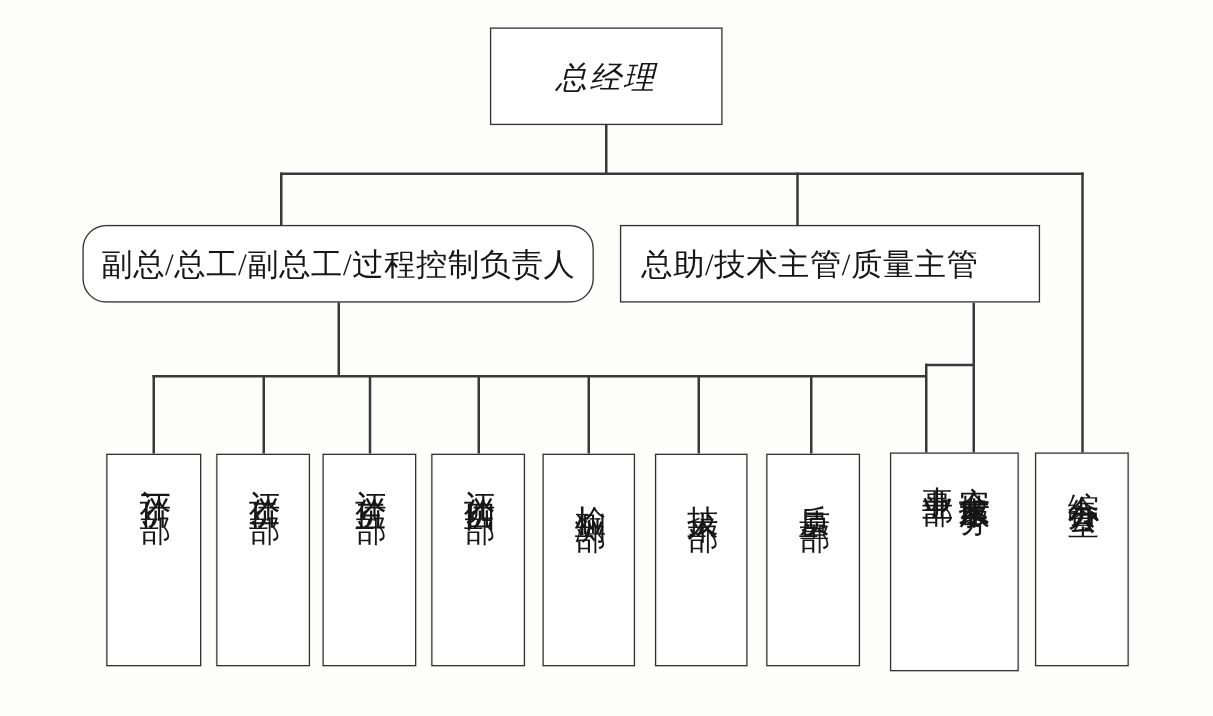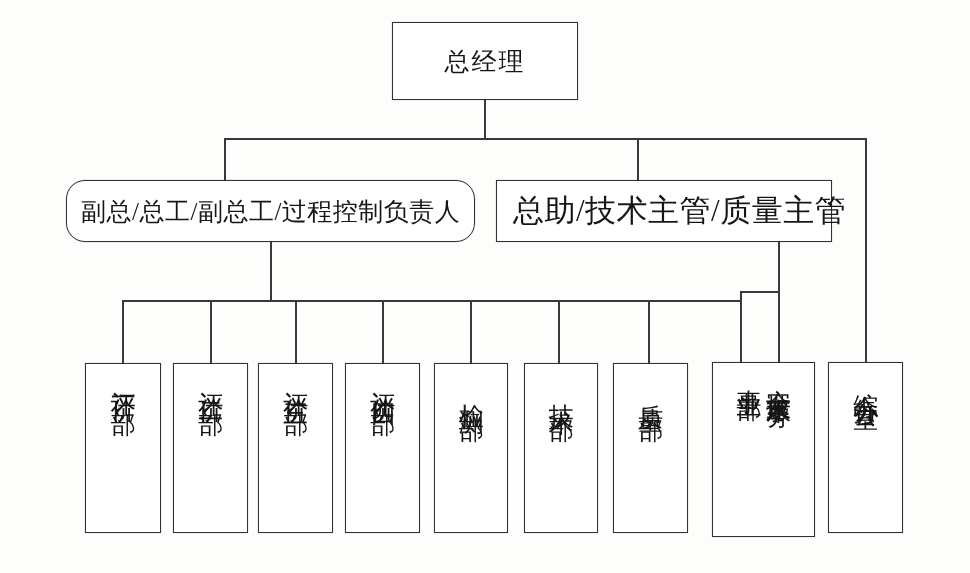--- a/index.html
+++ b/index.html
@@ -41,20 +41,21 @@
   
   #node-top {
     left: 392px;
     top: 22px;
     width: 186px;
     height: 78px;
   }
   #node-top .label {
     font-size: 25px;
     letter-spacing: 2px;
+    font-style: italic;
   }
 
   
   #node-l2-left {
     left: 66px;
     top: 180px;
     width: 409px;
     height: 62px;
     justify-content: flex-start;
     padding-left: 14px;
@@ -66,21 +67,21 @@
   }
   #node-l2-right {
     left: 496px;
     top: 180px;
     width: 336px;
     height: 62px;
     justify-content: flex-start;
     padding-left: 16px;
   }
   #node-l2-right .label {
-    font-size: 31px;
+    font-size: 25px;
     letter-spacing: 0.5px;
   }
 
   
   .node-dept {
     position: absolute;
     box-sizing: border-box;
     border: 1.6px solid #333133;
     background: #ffffff;
     display: flex;

